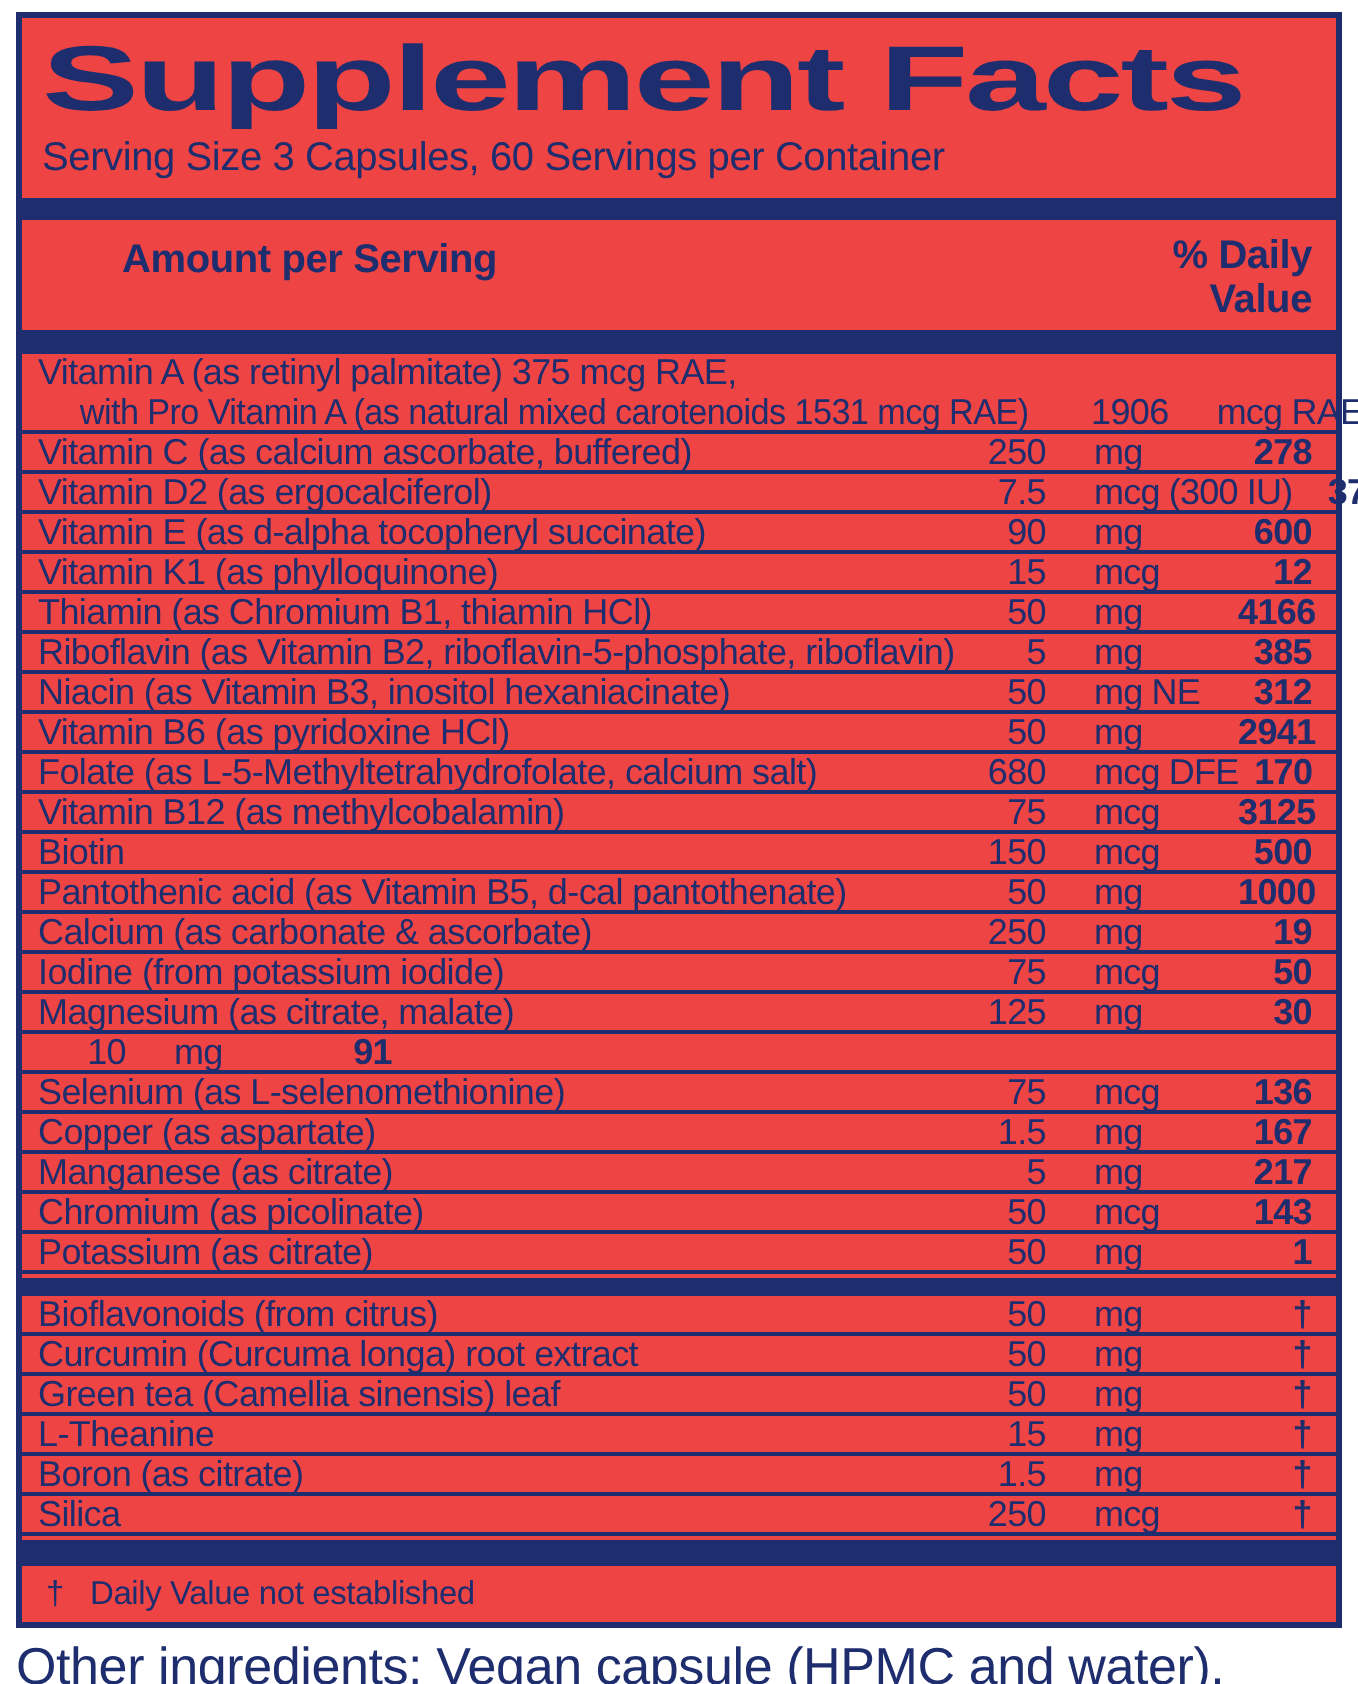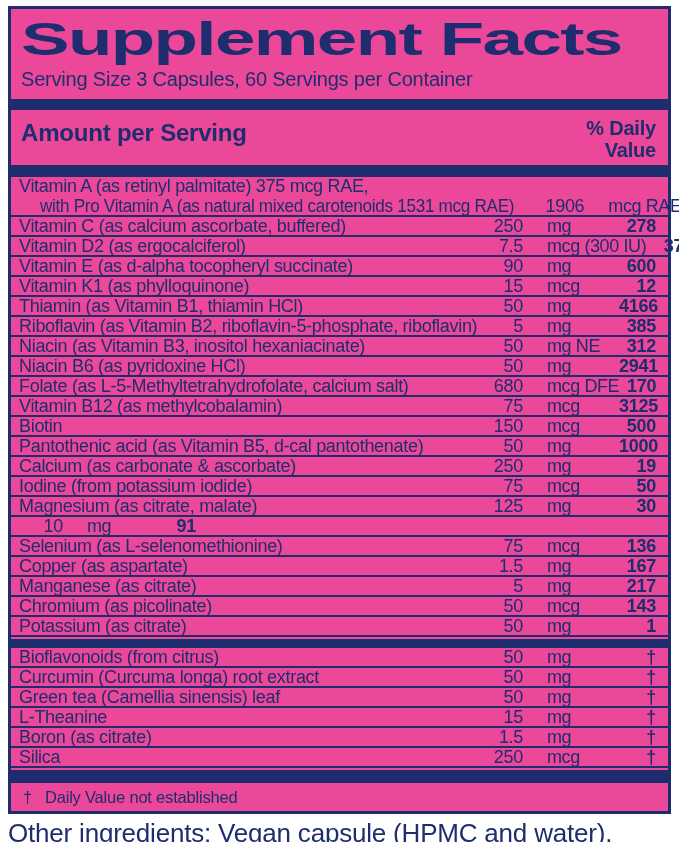--- a/index.html
+++ b/index.html
@@ -7,42 +7,42 @@
   body {
     width:679px; height:842px; position:relative;
     font-family:"Liberation Sans", sans-serif;
     color:#1e2d6e;
     overflow:hidden;
   }
   .label {
     position:absolute; left:8px; top:6px; width:663px; height:808px;
     border:3px solid #1e2d6e;
     display:flex; flex-direction:column;
-    background:#ec4899;
+    background:#ef4444;
   }
   .title {
     font-size:46px; font-weight:bold; line-height:48px;
     margin:6px 0 0 10px; white-space:nowrap;
     transform:scaleX(1.58); transform-origin:left center;
     letter-spacing:-1px;
   }
   .serving {
     font-size:20px; letter-spacing:-0.2px;
     margin:5px 0 8px 10px; white-space:nowrap;
   }
   .bar { background:#1e2d6e; width:100%; flex:none; }
   .bar.b1 { height:11px; }
   .bar.b2 { height:12px; }
   .bar.b3 { height:9px; margin-top:2px; }
   .bar.b4 { height:13px; margin-top:2px; }
   .header-row {
     display:flex; justify-content:space-between; align-items:flex-start;
     padding:7px 12px 4px 10px;
   }
-  .amount-header { font-size:24px; font-weight:bold; letter-spacing:-0.2px; padding-top:2px; }
+  .amount-header { font-size:20px; font-weight:bold; letter-spacing:-0.2px; padding-top:2px;margin-left:40px; }
   .dv-header { font-size:20px; font-weight:bold; text-align:right; line-height:22px; letter-spacing:-0.2px; }
   .rows { width:100%; }
   .rows-main, .rows-extra { border-bottom:2px solid #1e2d6e; }
   .row { border-top:2px solid #1e2d6e; font-size:18px; letter-spacing:-0.3px; }
   .rows .row:first-child { border-top:none; }
   .rline1 { height:19px; line-height:19px; padding-left:8px; white-space:nowrap; }
   .rflex {
     display:flex; align-items:flex-end;
     height:18px; line-height:17px;
     padding:0 12px 0 8px;
@@ -119,21 +119,21 @@
     <div class="rflex">
       <span class="rlabel">Vitamin K1 (as phylloquinone)</span>
       <span class="ramt">15</span>
       <span class="runit">mcg</span>
       <span class="rdv">12</span>
     </div>
   </div>
       <div class="row">
 
     <div class="rflex">
-      <span class="rlabel">Thiamin (as Vitamin B1, thiamin HCl)</span>
+      <span class="rlabel">Thiamin (as Chromium B1, thiamin HCl)</span>
       <span class="ramt">50</span>
       <span class="runit">mg</span>
       <span class="rdv">4166</span>
     </div>
   </div>
       <div class="row">
 
     <div class="rflex">
       <span class="rlabel">Riboflavin (as Vitamin B2, riboflavin-5-phosphate, riboflavin)</span>
       <span class="ramt">5</span>
@@ -146,21 +146,21 @@
     <div class="rflex">
       <span class="rlabel">Niacin (as Vitamin B3, inositol hexaniacinate)</span>
       <span class="ramt">50</span>
       <span class="runit">mg NE</span>
       <span class="rdv">312</span>
     </div>
   </div>
       <div class="row">
 
     <div class="rflex">
-      <span class="rlabel">Niacin B6 (as pyridoxine HCl)</span>
+      <span class="rlabel">Vitamin B6 (as pyridoxine HCl)</span>
       <span class="ramt">50</span>
       <span class="runit">mg</span>
       <span class="rdv">2941</span>
     </div>
   </div>
       <div class="row">
 
     <div class="rflex">
       <span class="rlabel">Folate (as L-5-Methyltetrahydrofolate, calcium salt)</span>
       <span class="ramt">680</span>

